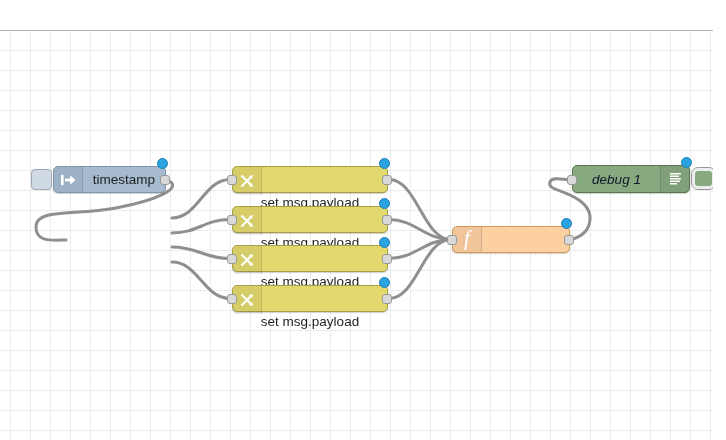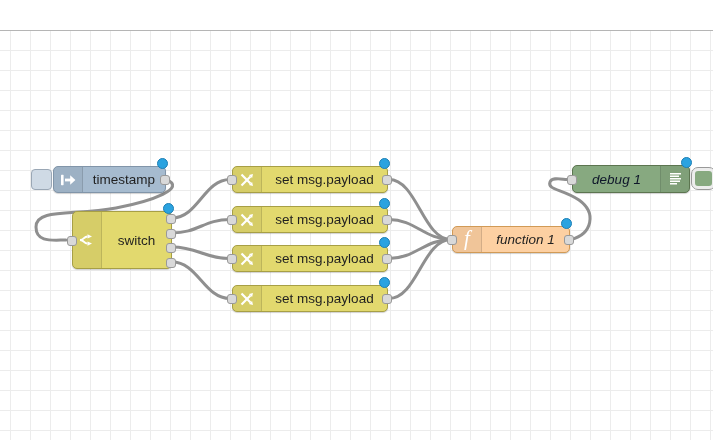--- a/index.html
+++ b/index.html
@@ -11,21 +11,21 @@
           background-image:
             linear-gradient(to right,#ececec 1px,transparent 1px),
             linear-gradient(to bottom,#ececec 1px,transparent 1px);
           background-size:20px 20px,20px 20px;
           background-position:10px 0px,0px 19px;}
   svg.wires{position:absolute;left:0;top:0;width:726px;height:440px;z-index:1;}
   svg.wires path{fill:none;stroke:#8f8f8f;stroke-width:3px;stroke-linecap:round;}
   .node{position:absolute;z-index:2;display:flex;align-items:stretch;border-radius:5px;
         box-shadow:0 1px 1px rgba(0,0,0,0.18);box-sizing:border-box;}
   .node.inject{background:#a6bbcf;border:1px solid #8195a9;}
-  .node.yellow{background:#e2d96e;border:1px solid #a79f45;}
+  .node.yellow{background:#e2d96e;border:1px solid #a79f45;flex-direction:column;}
   .node.func{background:#fdd0a2;border:1px solid #d19a56;}
   .node.debug{background:#87a980;border:1px solid #5c7550;}
   .icon-region{width:28px;flex:0 0 28px;display:flex;align-items:center;justify-content:center;
                background:rgba(0,0,0,0.05);border-right:1px solid rgba(0,0,0,0.12);
                border-radius:4px 0 0 4px;}
   .icon-region.right{border-right:none;border-left:1px solid rgba(0,0,0,0.12);
                      border-radius:0 4px 4px 0;}
   .node .label{flex:1;display:flex;align-items:center;justify-content:center;
                font-size:13.5px;color:#1f1f1f;white-space:nowrap;padding:0 4px;}
   .node .label.italic{font-style:italic;}
@@ -72,37 +72,20 @@
           <rect x="1" y="2.8" width="2.6" height="10.4" rx="0.6" fill="#fff"></rect>
           <rect x="5" y="6.6" width="6" height="2.8" fill="#fff"></rect>
           <path d="M10.2 3.2 L15.4 8 L10.2 12.8 Z" fill="#fff"></path>
         </svg>
       </div>
       <div class="label">timestamp</div>
       <div class="port" style="right:-5px;top:8px"></div>
       <div class="changed-dot"></div>
     </div>
 
-    <div class="node yellow" style="left:72px;top:180px;width:100px;height:58px">
-      <div class="icon-region">
-        <svg width="16" height="16" viewBox="0 0 16 16">
-          <path d="M1 8 C 5.5 8, 4.5 4.6, 8.5 4.4" fill="none" stroke="#fff" stroke-width="2"></path>
-          <path d="M1 8 C 5.5 8, 4.5 11.4, 8.5 11.6" fill="none" stroke="#fff" stroke-width="2"></path>
-          <path d="M8.5 2.2 L13 4.4 L8.5 6.6 Z" fill="#fff"></path>
-          <path d="M8.5 9.4 L13 11.6 L8.5 13.8 Z" fill="#fff"></path>
-        </svg>
-      </div>
-      <div class="label">switch</div>
-      <div class="port" style="left:-6px;top:24px"></div>
-      <div class="port" style="right:-5px;top:2px"></div>
-      <div class="port" style="right:-5px;top:17px"></div>
-      <div class="port" style="right:-5px;top:31px"></div>
-      <div class="port" style="right:-5px;top:46px"></div>
-      <div class="changed-dot"></div>
-    </div>
 
     <div class="node yellow" style="left:232px;top:135px;width:156px;height:27px">
       <div class="icon-region">
         <svg width="16" height="16" viewBox="0 0 16 16">
           <path d="M2.5 13.5 L11.5 4.5" stroke="#fff" stroke-width="2.2" fill="none"></path>
           <path d="M2.5 2.5 L11.5 11.5" stroke="#fff" stroke-width="2.2" fill="none"></path>
           <path d="M14 2 L13.1 6.1 L9.9 2.9 Z" fill="#fff"></path>
           <path d="M14 14 L13.1 9.9 L9.9 13.1 Z" fill="#fff"></path>
         </svg>
       </div>
@@ -154,21 +137,20 @@
       <div class="label">set msg.payload</div>
       <div class="port" style="left:-6px;top:8px"></div>
       <div class="port" style="right:-5px;top:8px"></div>
       <div class="changed-dot"></div>
     </div>
 
     <div class="node func" style="left:452px;top:195px;width:118px;height:27px">
       <div class="icon-region">
         <span class="ficon">f</span>
       </div>
-      <div class="label italic">function 1</div>
       <div class="port" style="left:-6px;top:8px"></div>
       <div class="port" style="right:-5px;top:8px"></div>
       <div class="changed-dot"></div>
     </div>
 
     <div class="node debug" style="left:572px;top:134px;width:118px;height:28px">
       <div class="label italic" style="color:#0f172a">debug 1</div>
       <div class="icon-region right">
         <svg width="15" height="16" viewBox="0 0 15 16">
           <rect x="2" y="2" width="11" height="1.5" fill="#fff"></rect>

